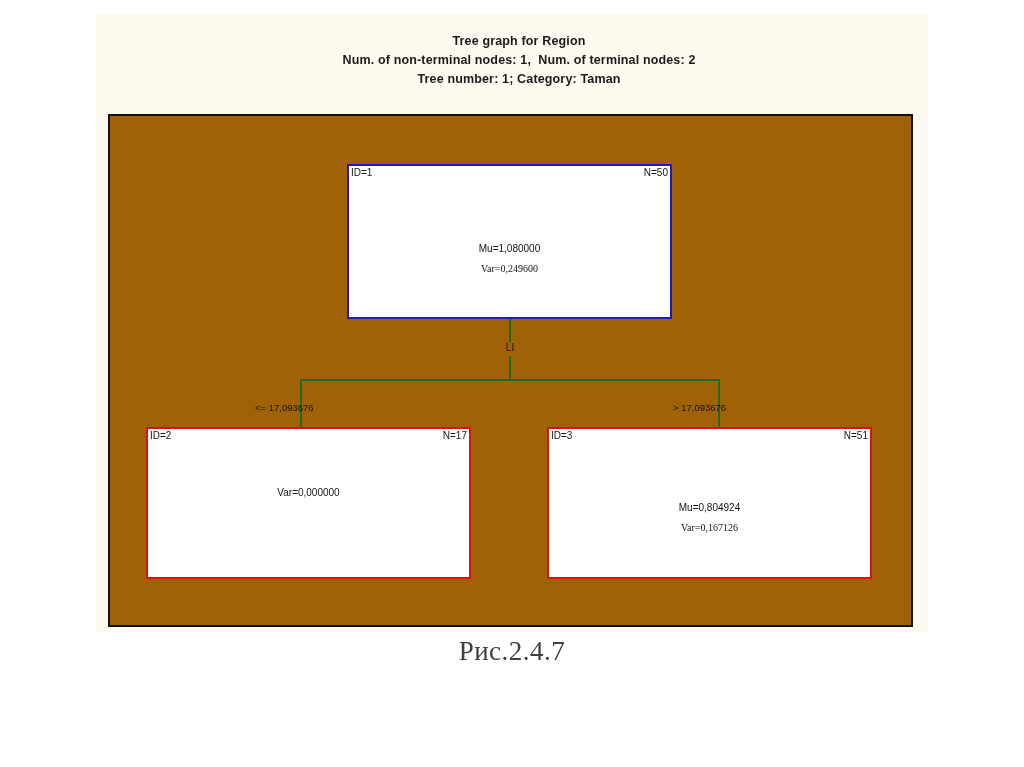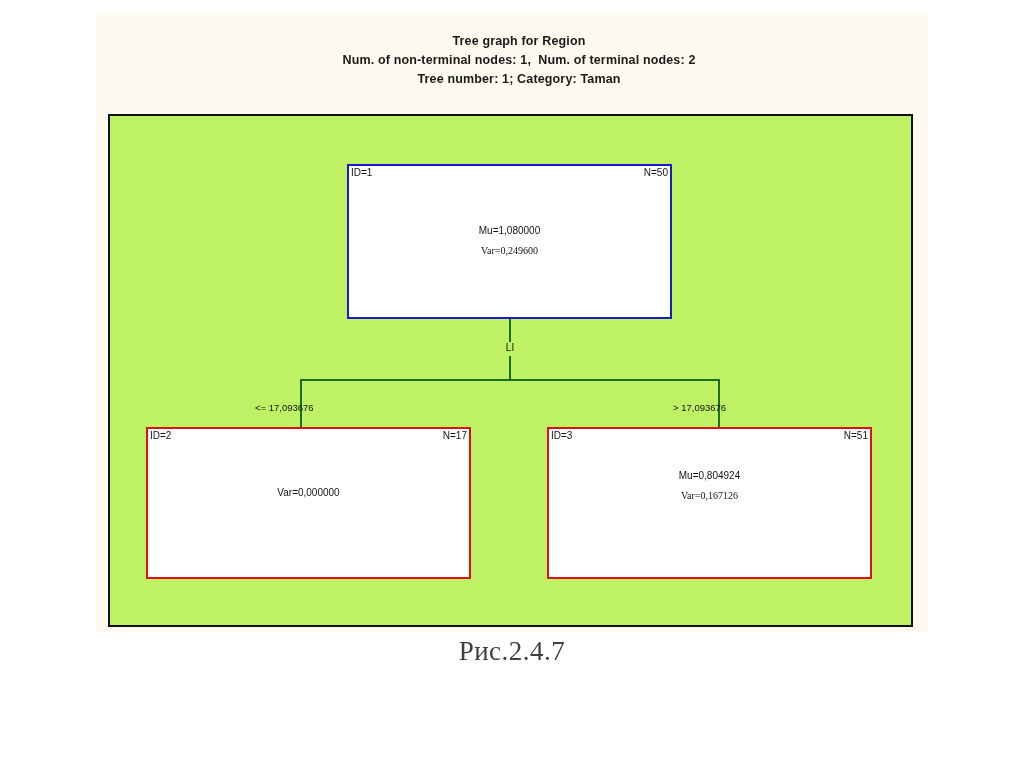--- a/index.html
+++ b/index.html
@@ -43,21 +43,21 @@
     white-space: pre;
   }
 
   
   .plot-area {
     position: absolute;
     left: 12px;
     top: 100px;
     width: 805px;
     height: 513px;
-    background: #bef264;
+    background: #a16207;
     border: 2px solid #111111;
     box-sizing: border-box;
   }
 
   
   .node {
     position: absolute;
     background: #ffffff;
     box-sizing: border-box;
   }
@@ -143,21 +143,21 @@
     <div class="title-line">Tree graph for Region</div>
     <div class="title-line">Num. of non-terminal nodes: 1,  Num. of terminal nodes: 2</div>
     <div class="title-line">Tree number: 1; Category: Taman</div>
   </div>
 
   <div class="plot-area">
 
     <div class="node root" style="left:237px; top:48px; width:325px; height:155px;">
       <div class="node-id">ID=1</div>
       <div class="node-n">N=50</div>
-      <div class="node-stats" style="top:59px;">
+      <div class="node-stats" style="top:77px;">
         <div class="node-stat">Mu=1,080000</div>
         <div class="node-stat">Var=0,249600</div>
       </div>
     </div>
 
     <div class="conn conn-v" style="left:399px; top:203px; width:2px; height:23px;"></div>
 
     <div class="split-var" style="left:360px; top:226px; width:80px;">LI</div>
 
     <div class="conn conn-v" style="left:399px; top:240px; width:2px; height:24px;"></div>
@@ -175,21 +175,21 @@
       <div class="node-id">ID=2</div>
       <div class="node-n">N=17</div>
       <div class="node-stats" style="top:58px;">
         <div class="node-stat">Var=0,000000</div>
       </div>
     </div>
 
     <div class="node leaf" style="left:437px; top:311px; width:325px; height:152px;">
       <div class="node-id">ID=3</div>
       <div class="node-n">N=51</div>
-      <div class="node-stats" style="top:41px;">
+      <div class="node-stats" style="top:73px;">
         <div class="node-stat">Mu=0,804924</div>
         <div class="node-stat">Var=0,167126</div>
       </div>
     </div>
 
   </div>
 </div>
 
 <div class="caption">Рис.2.4.7</div>
 

